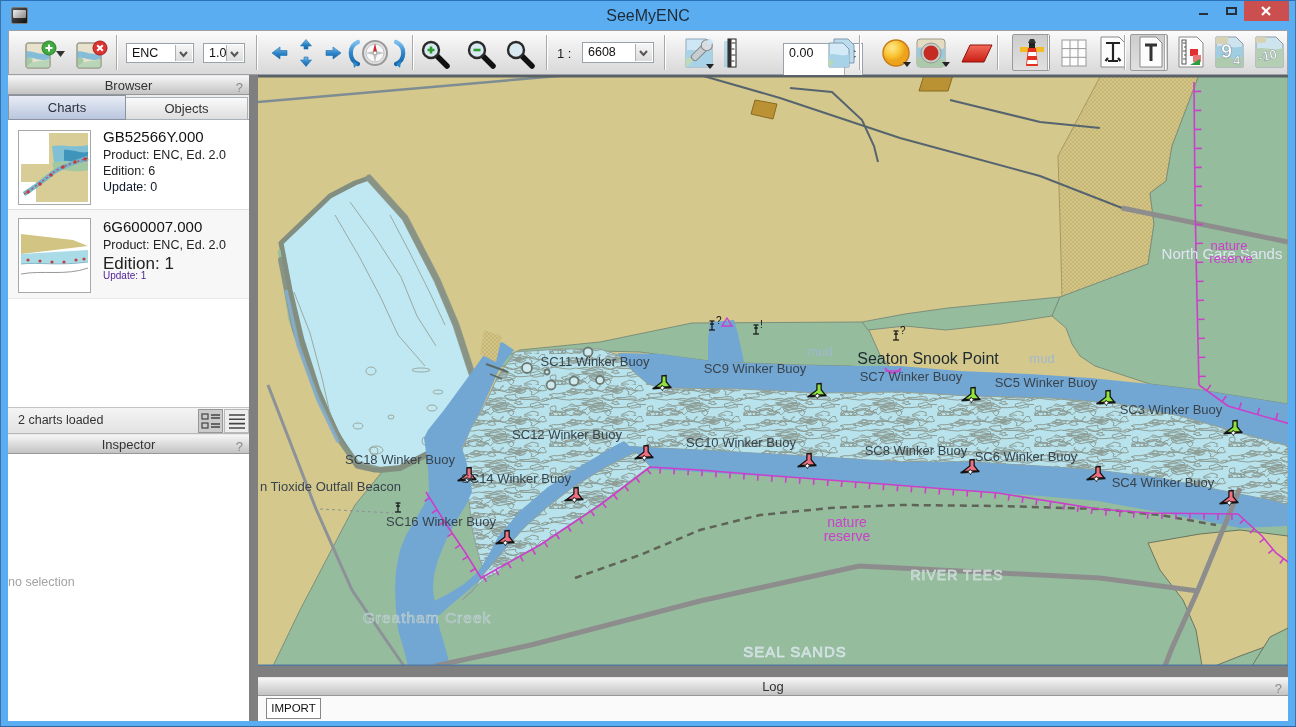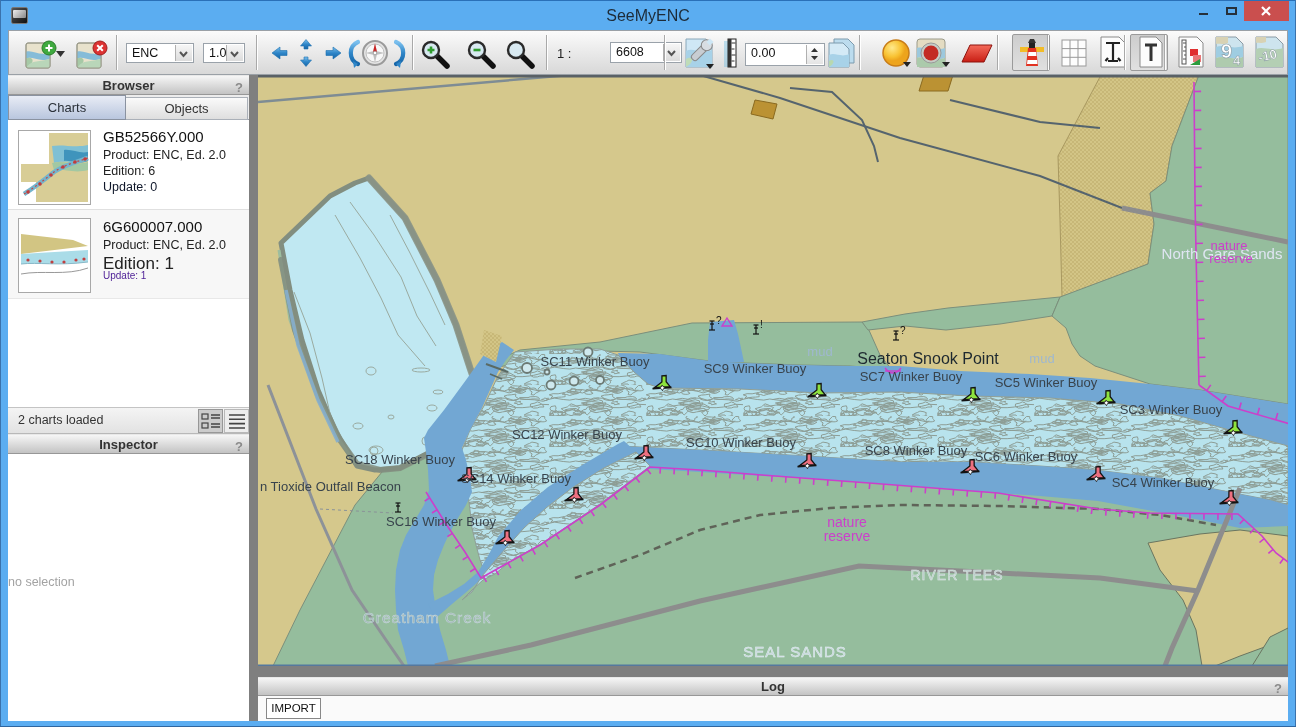--- a/index.html
+++ b/index.html
@@ -3,21 +3,21 @@
 * { margin:0; padding:0; box-sizing:border-box; }
 body { width:1296px; height:727px; position:relative; overflow:hidden;
   font-family:"Liberation Sans", sans-serif; background:#5badf1; }
 .abs { position:absolute; }
 .tb-sep { position:absolute; top:5px; bottom:5px; width:1px; background:#a9a9a9; box-shadow:1px 0 0 #fff; }
 .combo { position:absolute; background:#fff; border:1px solid #9aa2aa; }
 .combo .fld { position:absolute; left:5px; top:2px; font-size:12.5px; color:#111; }
 .combo .btn { position:absolute; right:1px; top:1px; bottom:1px; width:17px;
   background:linear-gradient(#f6f6f6,#dcdcdc); border-left:1px solid #b0b0b0; }
 .hdr { background:linear-gradient(#f6f6f6,#c3c3c3); border-top:1px solid #e8e8e8; border-bottom:1px solid #979797;
-  text-align:center; font-size:13px; color:#333;font-weight:bold; }
+  text-align:center; font-size:13px; color:#333; }
 .hdr .q { position:absolute; right:6px; top:2px; color:#8a8a8a; font-size:13px; }
 </style></head><body>
 <div class="abs" style="left:0;top:0;width:1296px;height:30px;background:#5badf1;border-top:1px solid #2a70b8"></div>
 <div class="abs" style="left:11px;top:7px;width:17px;height:17px;background:linear-gradient(135deg,#555,#111);border:1px solid #777;border-radius:2px"></div>
 <div class="abs" style="left:13px;top:10px;width:13px;height:8px;background:linear-gradient(135deg,#eee,#888);border-radius:1px"></div>
 <div class="abs" style="left:0;top:7px;width:1296px;text-align:center;font-size:16px;color:#1d2b38">SeeMyENC</div>
 <div class="abs" style="left:1199px;top:13px;width:9px;height:2px;background:#26303a"></div>
 <div class="abs" style="left:1226px;top:7px;width:11px;height:8px;border:2px solid #26303a"></div>
 <div class="abs" style="left:1244px;top:1px;width:45px;height:20px;background:#ca4f4e"></div>
 <svg class="abs" style="left:1259px;top:4px" width="14" height="14">
@@ -97,21 +97,21 @@
       <line x1="17" y1="17" x2="27" y2="27" stroke="#111" stroke-width="5.5" stroke-linecap="round"></line>
       <circle cx="11" cy="11" r="8" fill="#d6e9f2" fill-opacity="0.9" stroke="#2b2b2b" stroke-width="2.4"></circle>
       <path d="M7.5,11 h7" stroke="#2f9c2f" stroke-width="2.6"></path>
     </svg>
     <svg class="abs" style="left:497px;top:9px" width="32" height="32">
       <line x1="17" y1="17" x2="27" y2="27" stroke="#111" stroke-width="5.5" stroke-linecap="round"></line>
       <circle cx="11" cy="11" r="8" fill="#d6e9f2" fill-opacity="0.9" stroke="#2b2b2b" stroke-width="2.4"></circle>
     </svg>
     <div class="tb-sep" style="left:538px"></div>
     <div class="abs" style="left:549px;top:16px;font-size:13px;color:#222">1 :</div>
-    <div class="combo" style="left:602px;top:12px;width:72px;height:21px">
+    <div class="combo" style="left:574px;top:12px;width:72px;height:21px">
       <div class="fld">6608</div>
       <div class="btn"><svg width="15" height="100%" style="height:100%">
           <path d="M4,7 L7.5,11 L11,7" fill="none" stroke="#555" stroke-width="2"></path>
         </svg></div>
     </div>
     <div class="tb-sep" style="left:656px"></div>
     <svg class="abs" style="left:672px;top:7px" width="42" height="34">
       <path d="M6,2 L26,2 L32,8 L32,30 L6,30 Z" fill="#cfe7f5" stroke="#8aa8ba"></path>
       <path d="M6,14 C14,10 20,18 32,13 L32,30 L6,30 Z" fill="#a8d2e8"></path>
       <path d="M6,22 C12,18 16,24 6,30 Z" fill="#bfdcb8"></path>
@@ -121,21 +121,21 @@
         <rect x="16.5" y="-2" width="5" height="5" fill="#cfe7f5"></rect>
       </g>
       <path d="M32,28 l8,0 -4,5 z" fill="#222" transform="translate(-6,-1)"></path>
     </svg>
     <svg class="abs" style="left:714px;top:7px" width="26" height="34">
       <rect x="2" y="4" width="12" height="26" fill="#5ab4e0" opacity="0.35"></rect>
       <rect x="6" y="2" width="8" height="28" fill="#fff" stroke="#222"></rect>
       <rect x="6" y="2" width="3.5" height="28" fill="#333"></rect>
       <path d="M9.5,6 h4 M9.5,12 h3 M9.5,18 h4 M9.5,24 h3" stroke="#333"></path>
     </svg>
-    <div class="combo" style="left:737px;top:13px;width:80px;height:23px">
+    <div class="combo" style="left:775px;top:13px;width:80px;height:34px">
       <div class="fld">0.00</div>
       <div class="btn" style="background:linear-gradient(#fff,#e4e4e4)"><svg width="15" height="18">
           <path d="M4,7 L7.5,3 L11,7 Z" fill="#333"></path>
           <path d="M4,11 L7.5,15 L11,11 Z" fill="#333"></path>
         </svg></div>
     </div>
     <svg class="abs" style="left:817px;top:6px" width="34" height="34">
       <path d="M9,3 L23,3 L29,9 L29,27 L9,27 Z" fill="#bcdcee" stroke="#7d9bae"></path>
       <path d="M4,7 L18,7 L24,13 L24,31 L4,31 Z" fill="#d4eaf6" stroke="#7d9bae"></path>
       <path d="M4,19 C10,16 16,22 24,18 L24,31 L4,31 Z" fill="#a8d2e8"></path>

